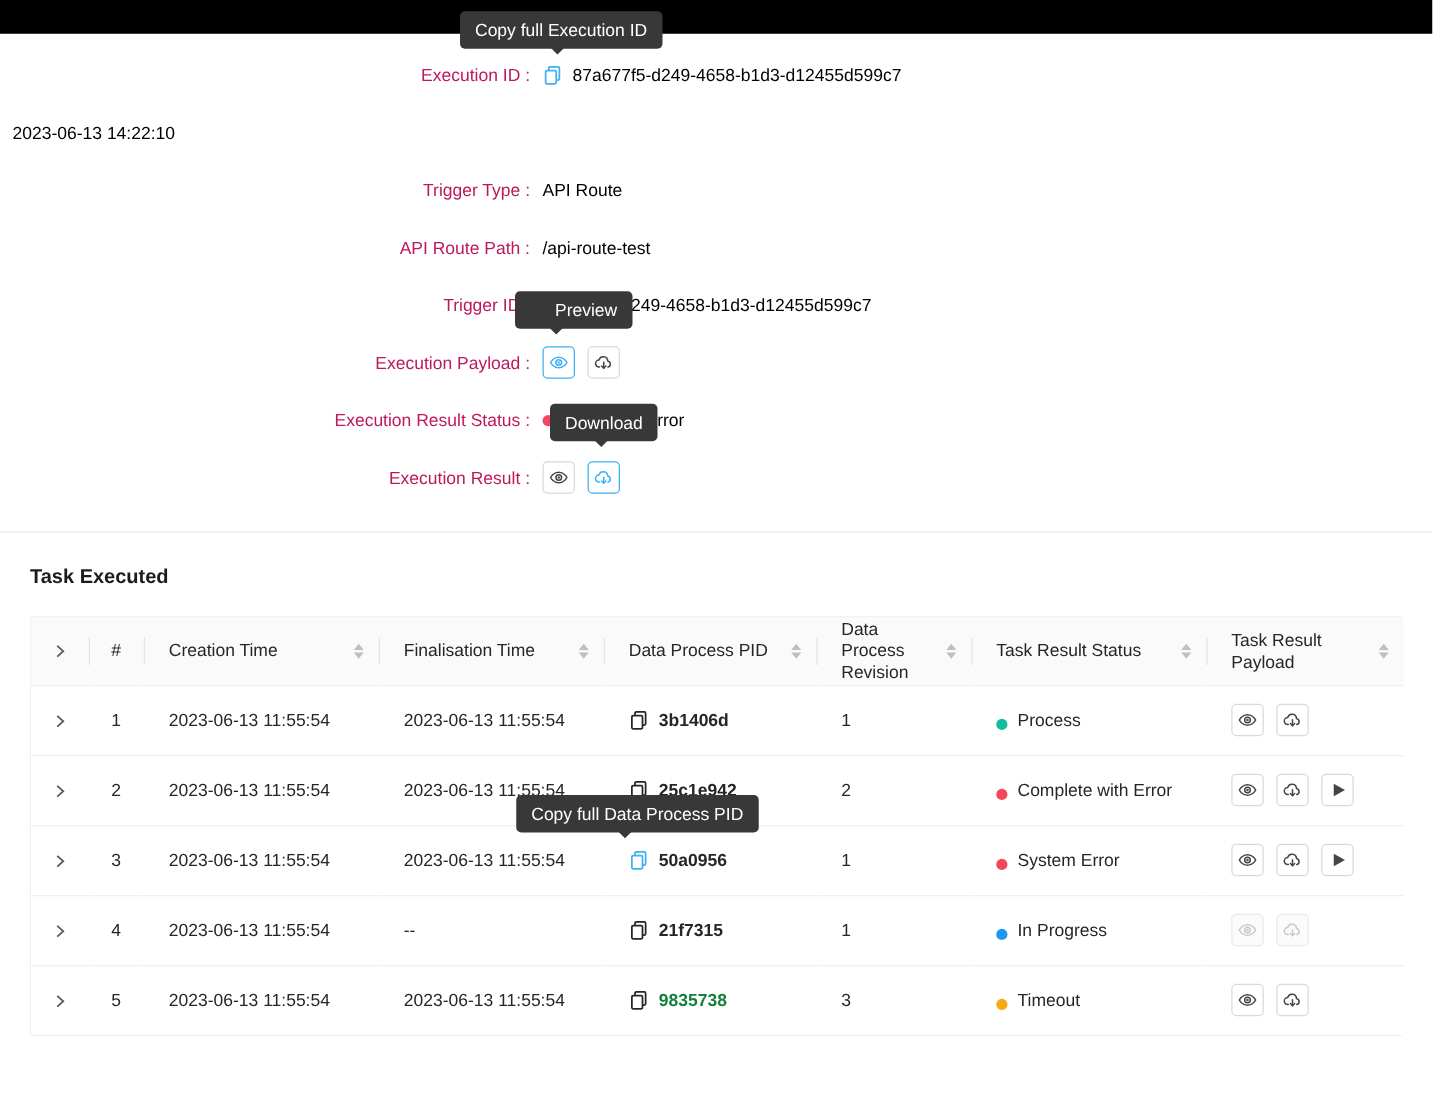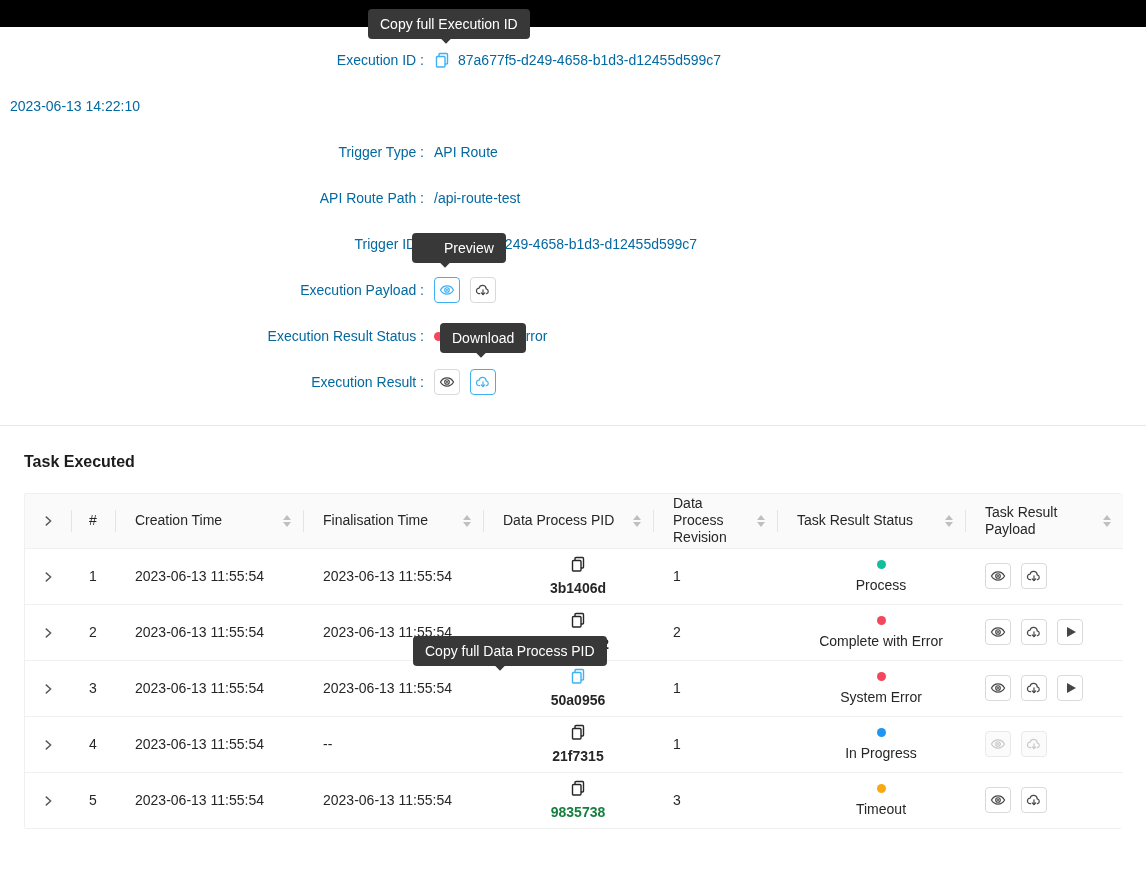--- a/index.html
+++ b/index.html
@@ -20,22 +20,22 @@
   #tt-preview { left: 412px; top: 233px; padding-left: 32px; }
   #tt-preview .arrow { left: 29px; }
   #tt-download { left: 440px; top: 323px; }
   #tt-download .arrow { left: 37px; }
   #tt-copy-pid { left: 413px; top: 636px; }
   #tt-copy-pid .arrow { left: 83px; }
 
   
   .details { margin-top: 10px; }
   .detail-row { height: 46px; display: flex; align-items: center; }
-  .detail-label { width: 424px; text-align: right; color: #0369a1; flex: none; }
-  .detail-value { margin-left: 10px; display: flex; align-items: center; gap: 8px; color: #0369a1; }
+  .detail-label { width: 424px; text-align: right; color: #be185d; flex: none; }
+  .detail-value { margin-left: 10px; display: flex; align-items: center; gap: 8px; color: #000000; }
   .detail-value .btn-group { display: flex; gap: 10px; }
 
   .copy-ic { color: #3db1f2; display: inline-flex; cursor: pointer; }
   .dot { width: 9px; height: 9px; border-radius: 50%; display: inline-block; flex: none; }
 
   .icon-btn { width: 26px; height: 26px; border: 1px solid #d9d9d9; border-radius: 4px;
     background: #fff; display: inline-flex; align-items: center; justify-content: center;
     color: #454545; cursor: pointer; padding: 0; }
   .icon-btn.hovered { border-color: #3db1f2; color: #3db1f2; }
   .icon-btn.disabled { border-color: #e9e9e9; color: #c9c9c9; background: #fbfbfb; cursor: not-allowed; }
@@ -62,21 +62,21 @@
 
   .sorter { margin-left: auto; display: inline-flex; flex-direction: column; align-items: center;
     cursor: pointer; padding-left: 6px; }
   .caret { width: 0; height: 0; border-left: 4px solid transparent; border-right: 4px solid transparent; }
   .caret.up { border-bottom: 5px solid #bfbfbf; margin-bottom: 2px; }
   .caret.down { border-top: 5px solid #bfbfbf; }
 
   tbody td { height: 56px; border-top: 1px solid #f0f0f0; padding: 0 0 0 20px; background: #fff; }
   tbody td.center { padding: 0; }
   .chev { color: #595959; display: inline-flex; cursor: pointer; vertical-align: middle; }
-  .cell-flex { display: flex; align-items: center; gap: 8px; flex-direction: column; }
+  .cell-flex { display: flex; align-items: flex-end; gap: 8px; }
   .pid-text { font-weight: 700; color: #262626; }
   .pid-text.link-blue { color: #15803d; }
   .copy-btn { background: none; border: none; padding: 0; color: #262626; display: inline-flex; cursor: pointer; }
   .copy-btn.hovered { color: #3db1f2; }
   .actions { display: flex; gap: 10px; }
   .play-tri { width: 0; height: 0; border-left: 9px solid currentColor;
     border-top: 5.5px solid transparent; border-bottom: 5.5px solid transparent; margin-left: 2px; }
 </style>
 </head>
 <body>

